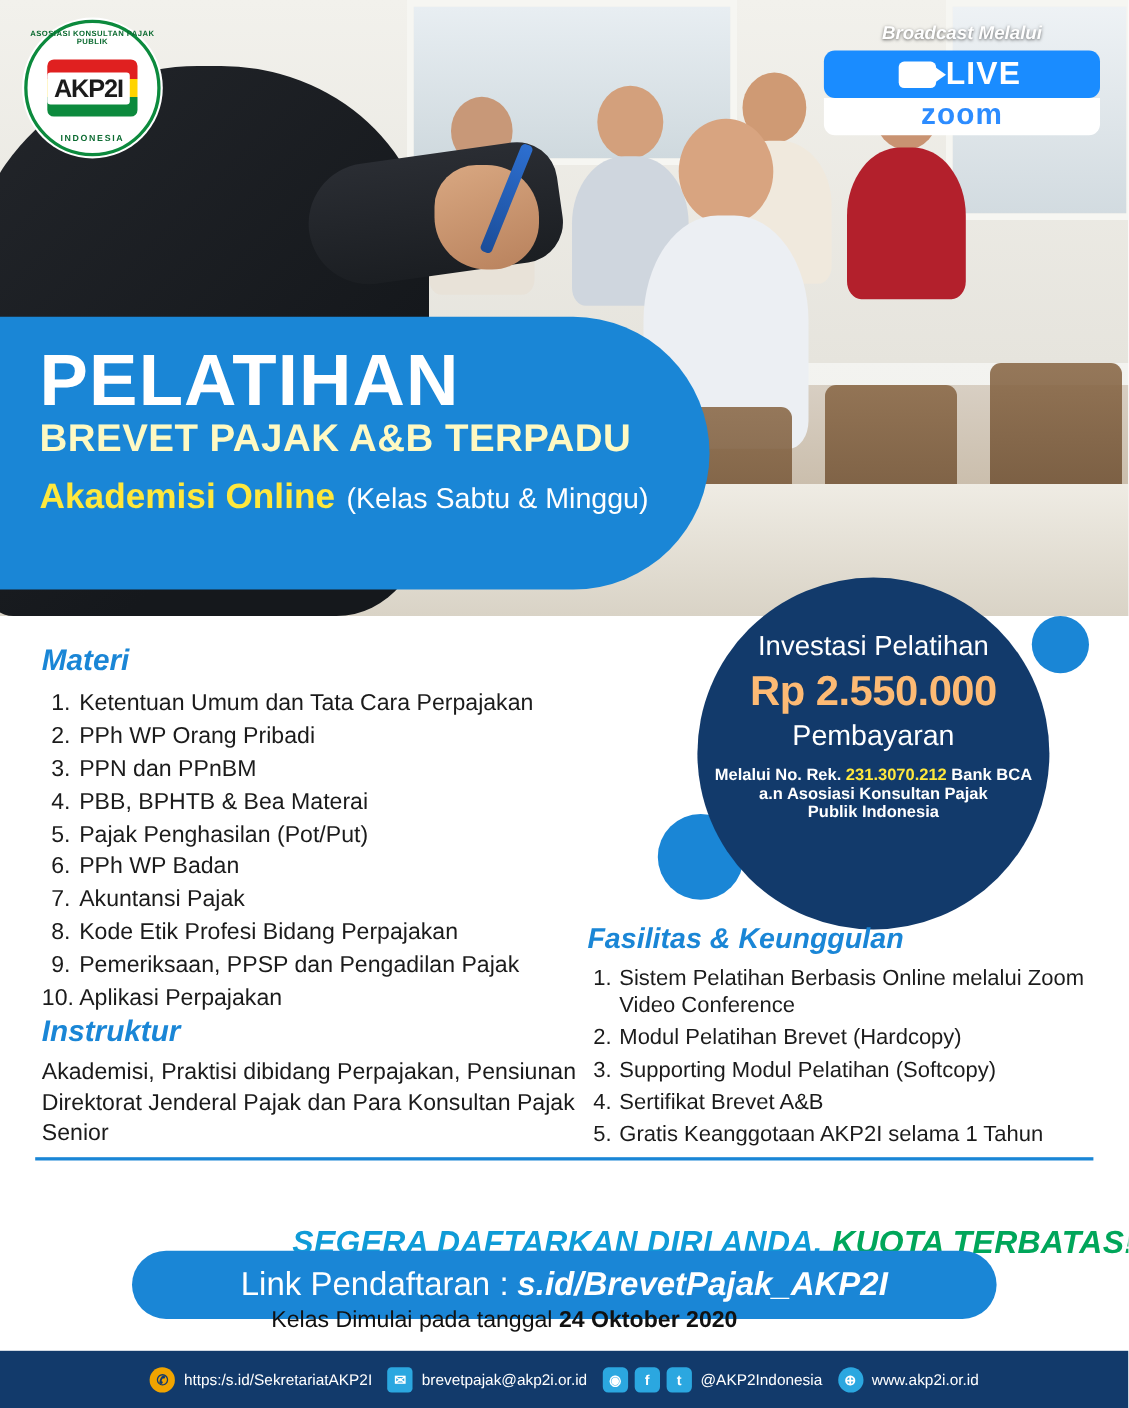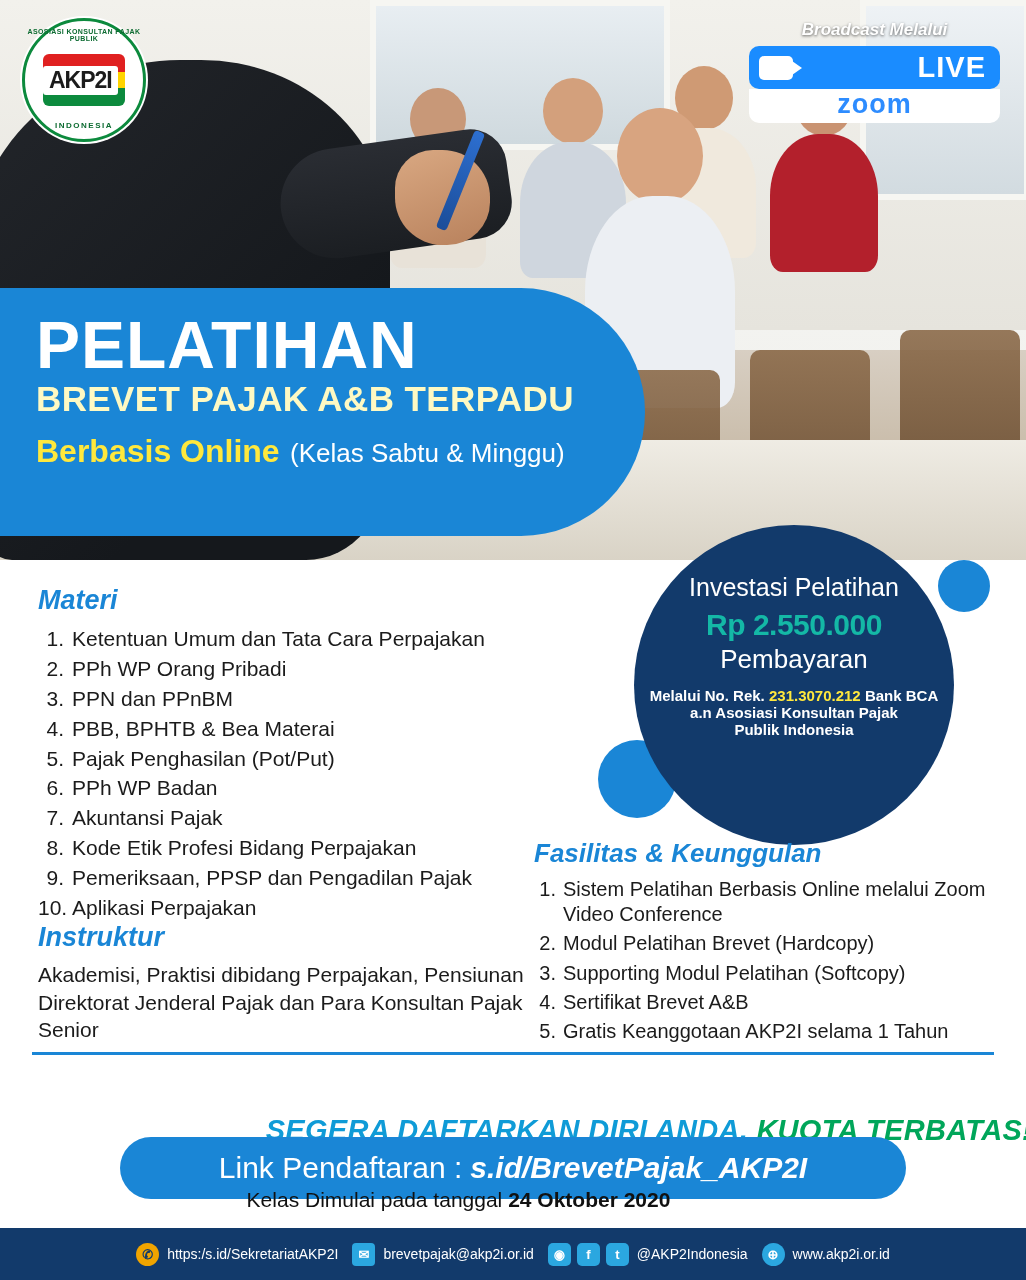--- a/index.html
+++ b/index.html
@@ -130,21 +130,21 @@
   .broadcast {
     position: absolute; right: 26px; top: 20px; width: 251px; text-align: center;
   }
   .broadcast .bc-title {
     font-size: 17px; font-weight: bold; font-style: italic; color: #ffffff;
     text-shadow: 0 1px 3px rgba(0,0,0,.6);
     margin-bottom: 6px;
   }
   .broadcast .live-pill {
     background: #1a8cff; border-radius: 10px; padding: 5px 14px 5px 10px;
-    display: flex; align-items: center; justify-content: space-between; gap: 9px;
+    display: flex; align-items: center; justify-content: center; gap: 9px;
   }
   .broadcast .cam {
     width: 34px; height: 24px; background: #fff; border-radius: 5px;
     position: relative;
   }
   .broadcast .cam::after {
     content: ""; position: absolute; right: -9px; top: 5px;
     border-top: 7px solid transparent; border-bottom: 7px solid transparent;
     border-left: 10px solid #fff;
   }
@@ -183,21 +183,21 @@
   
   .price-circle {
     position: absolute; right: 72px; top: 525px; width: 320px; height: 320px;
     border-radius: 50%;
     background: #123a6b;
     color: #fff; text-align: center;
     padding-top: 48px;
   }
   .price-circle .pc-top { font-size: 25px; font-weight: normal; }
   .price-circle .pc-amount {
-    font-size: 30px; font-weight: bold; color: #14b8a6; margin-top: 6px;
+    font-size: 38px; font-weight: bold; color: #fdba74; margin-top: 6px;
     letter-spacing: -.5px;
   }
   .price-circle .pc-pay { font-size: 26px; margin-top: 2px; }
   .price-circle .pc-l1 { font-size: 15px; margin-top: 12px; font-weight: bold; }
   .price-circle .pc-l1 b { color: #ffe83d; }
   .price-circle .pc-l2 { font-size: 15px; font-weight: bold; }
   .price-circle .pc-l3 { font-size: 15px; font-weight: bold; }
   .accent-dot {
     position: absolute; width: 78px; height: 78px; border-radius: 50%;
     background: #1a86d6;
@@ -338,21 +338,21 @@
       <span class="cam"></span>
       <span class="live-txt">LIVE</span>
     </div>
     <div class="zoom-txt">zoom</div>
   </div>
 
   <div class="headline">
     <div class="h-title">PELATIHAN</div>
     <div class="h-sub">BREVET PAJAK A&amp;B TERPADU</div>
     <div class="h-line3">
-      <span class="h-online">Berbasis Online</span>
+      <span class="h-online">Akademisi Online</span>
       <span class="h-kelas">(Kelas Sabtu &amp; Minggu)</span>
     </div>
   </div>
 
   <div class="accent-dot dot-a"></div>
   <div class="accent-dot dot-b"></div>
   <div class="price-circle">
     <div class="pc-top">Investasi Pelatihan</div>
     <div class="pc-amount">Rp 2.550.000</div>
     <div class="pc-pay">Pembayaran</div>

